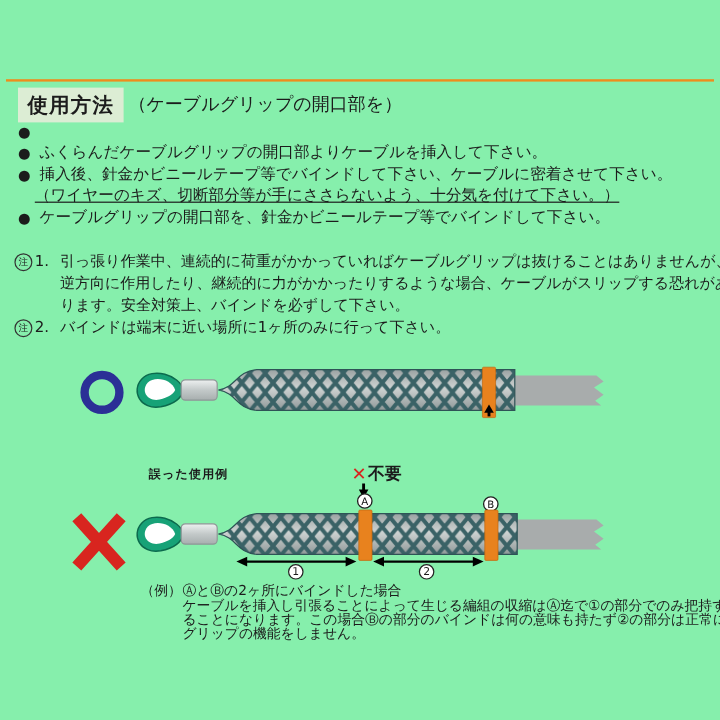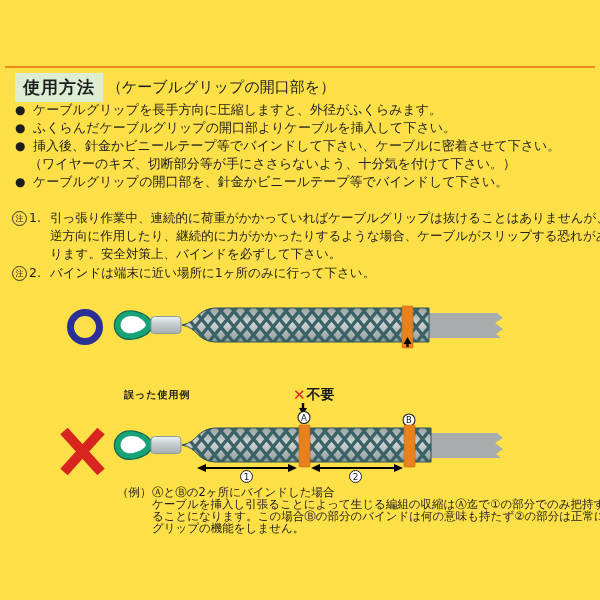--- a/index.html
+++ b/index.html
@@ -1,32 +1,32 @@
 <!DOCTYPE html>
 <html><head>
 <meta charset="utf-8">
 <style>
   html,body{margin:0;padding:0;background:#fff;}
   #page{
-    position:relative;width:600px;height:600px;background:#fde047;
+    position:relative;width:600px;height:600px;background:#86efac;
     font-family:"DejaVu Sans","Liberation Sans",sans-serif;
     color:#1c1c1c;overflow:hidden;
   }
   .abs{position:absolute;}
   
   #top-rule{left:5px;top:66px;width:590px;height:2px;background:#ee8d1d;}
   
   #header{left:15px;top:73px;display:flex;align-items:center;}
   #title-box{background:#dcedd4;font-weight:bold;font-size:17px;padding:3px 8px;letter-spacing:1px;}
   #subtitle{font-size:15px;margin-left:4px;}
   
   #instructions{left:15px;top:101px;font-size:13px;line-height:18px;white-space:nowrap;}
   .instr-row{display:flex;}
   .instr-bullet{width:18px;flex:0 0 18px;font-size:12px;}
-  .instr-row.sub{padding-left:14px;}
+  .instr-row.sub{padding-left:14px;text-decoration:underline;}
   
   .note{left:12px;font-size:12.5px;line-height:18px;white-space:nowrap;display:flex;}
   #note-1{top:209px;}
   #note-2{top:264px;}
   .note-marker{flex:0 0 38px;display:flex;align-items:flex-start;}
   .note-circle{display:inline-block;width:13px;height:13px;border:1.2px solid #333;border-radius:50%;
     font-size:8px;line-height:13px;text-align:center;margin-top:2px;}
   .note-num{margin-left:2px;}
   
   #svg-correct{left:0;top:295px;}
@@ -55,21 +55,20 @@
   <div id="top-rule" class="abs"></div>
 
   <div id="header" class="abs">
     <span id="title-box">使用方法</span>
     <span id="subtitle">（ケーブルグリップの開口部を）</span>
   </div>
 
   <div id="instructions" class="abs">
     <div class="instr-row">
       <span class="instr-bullet">●</span>
-      <span>ケーブルグリップを長手方向に圧縮しますと、外径がふくらみます。</span>
     </div>
     <div class="instr-row">
       <span class="instr-bullet">●</span>
       <span>ふくらんだケーブルグリップの開口部よりケーブルを挿入して下さい。</span>
     </div>
     <div class="instr-row">
       <span class="instr-bullet">●</span>
       <span>挿入後、針金かビニールテープ等でバインドして下さい、ケーブルに密着させて下さい。</span>
     </div>
     <div class="instr-row sub">

